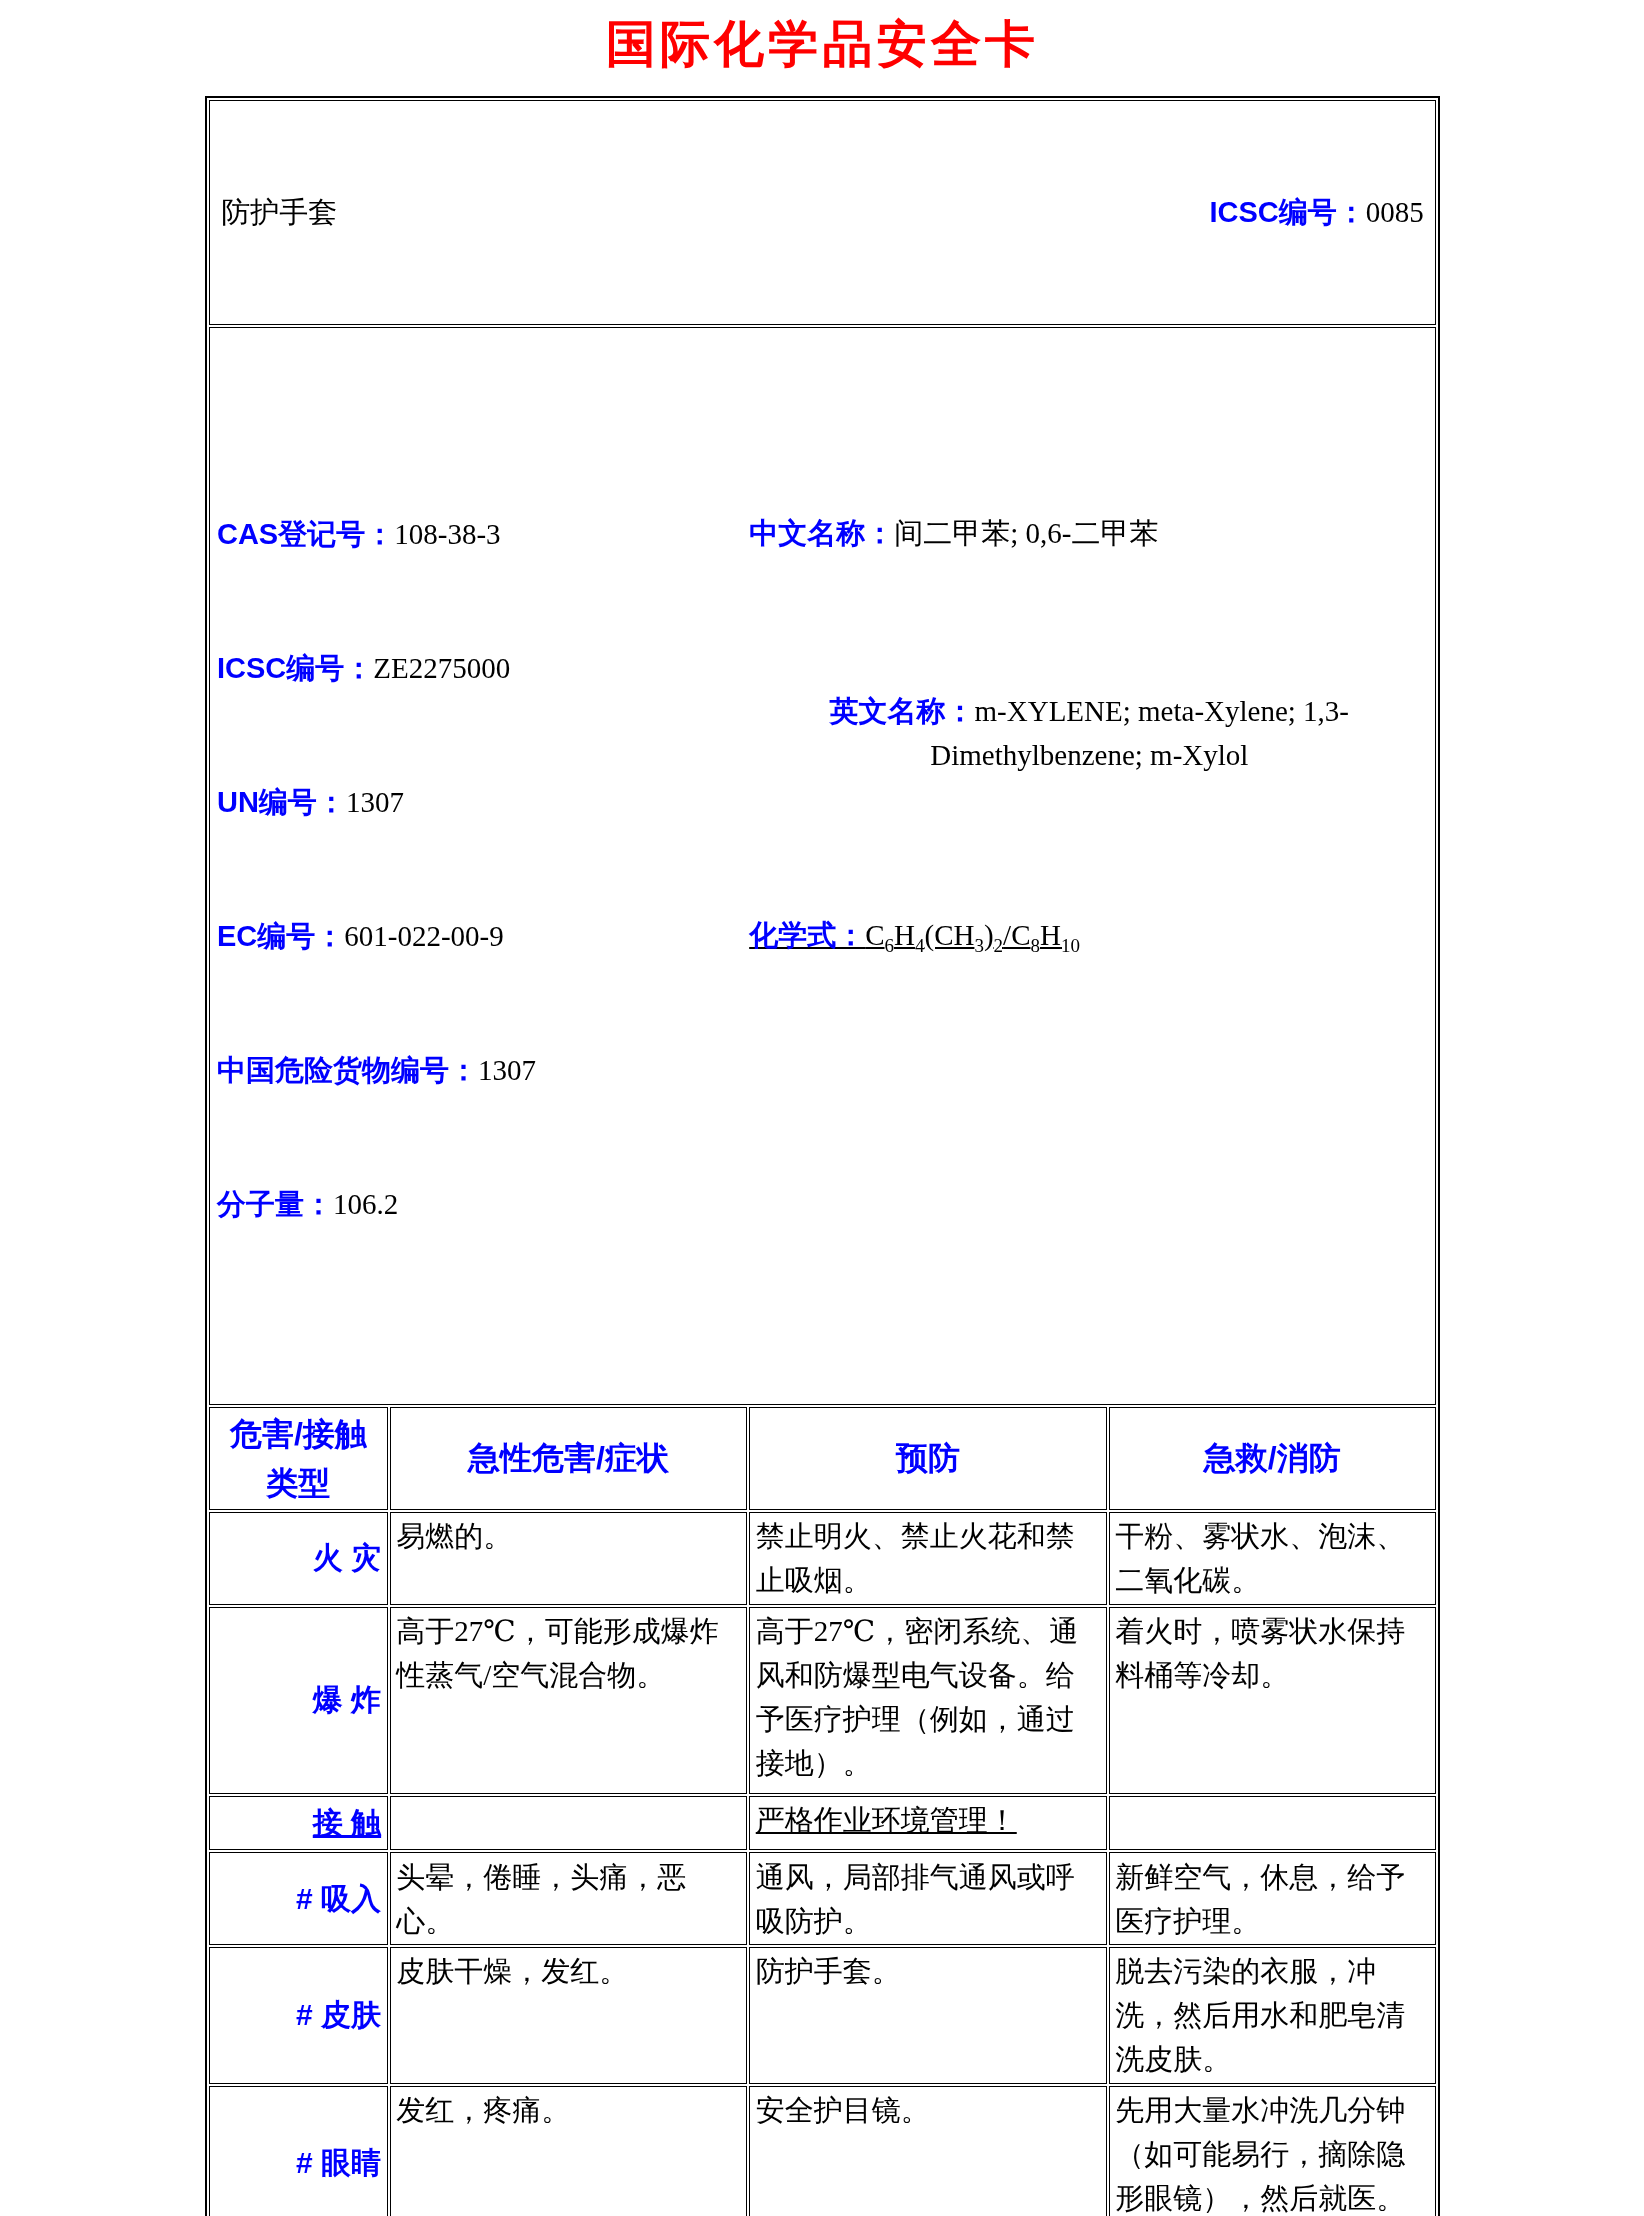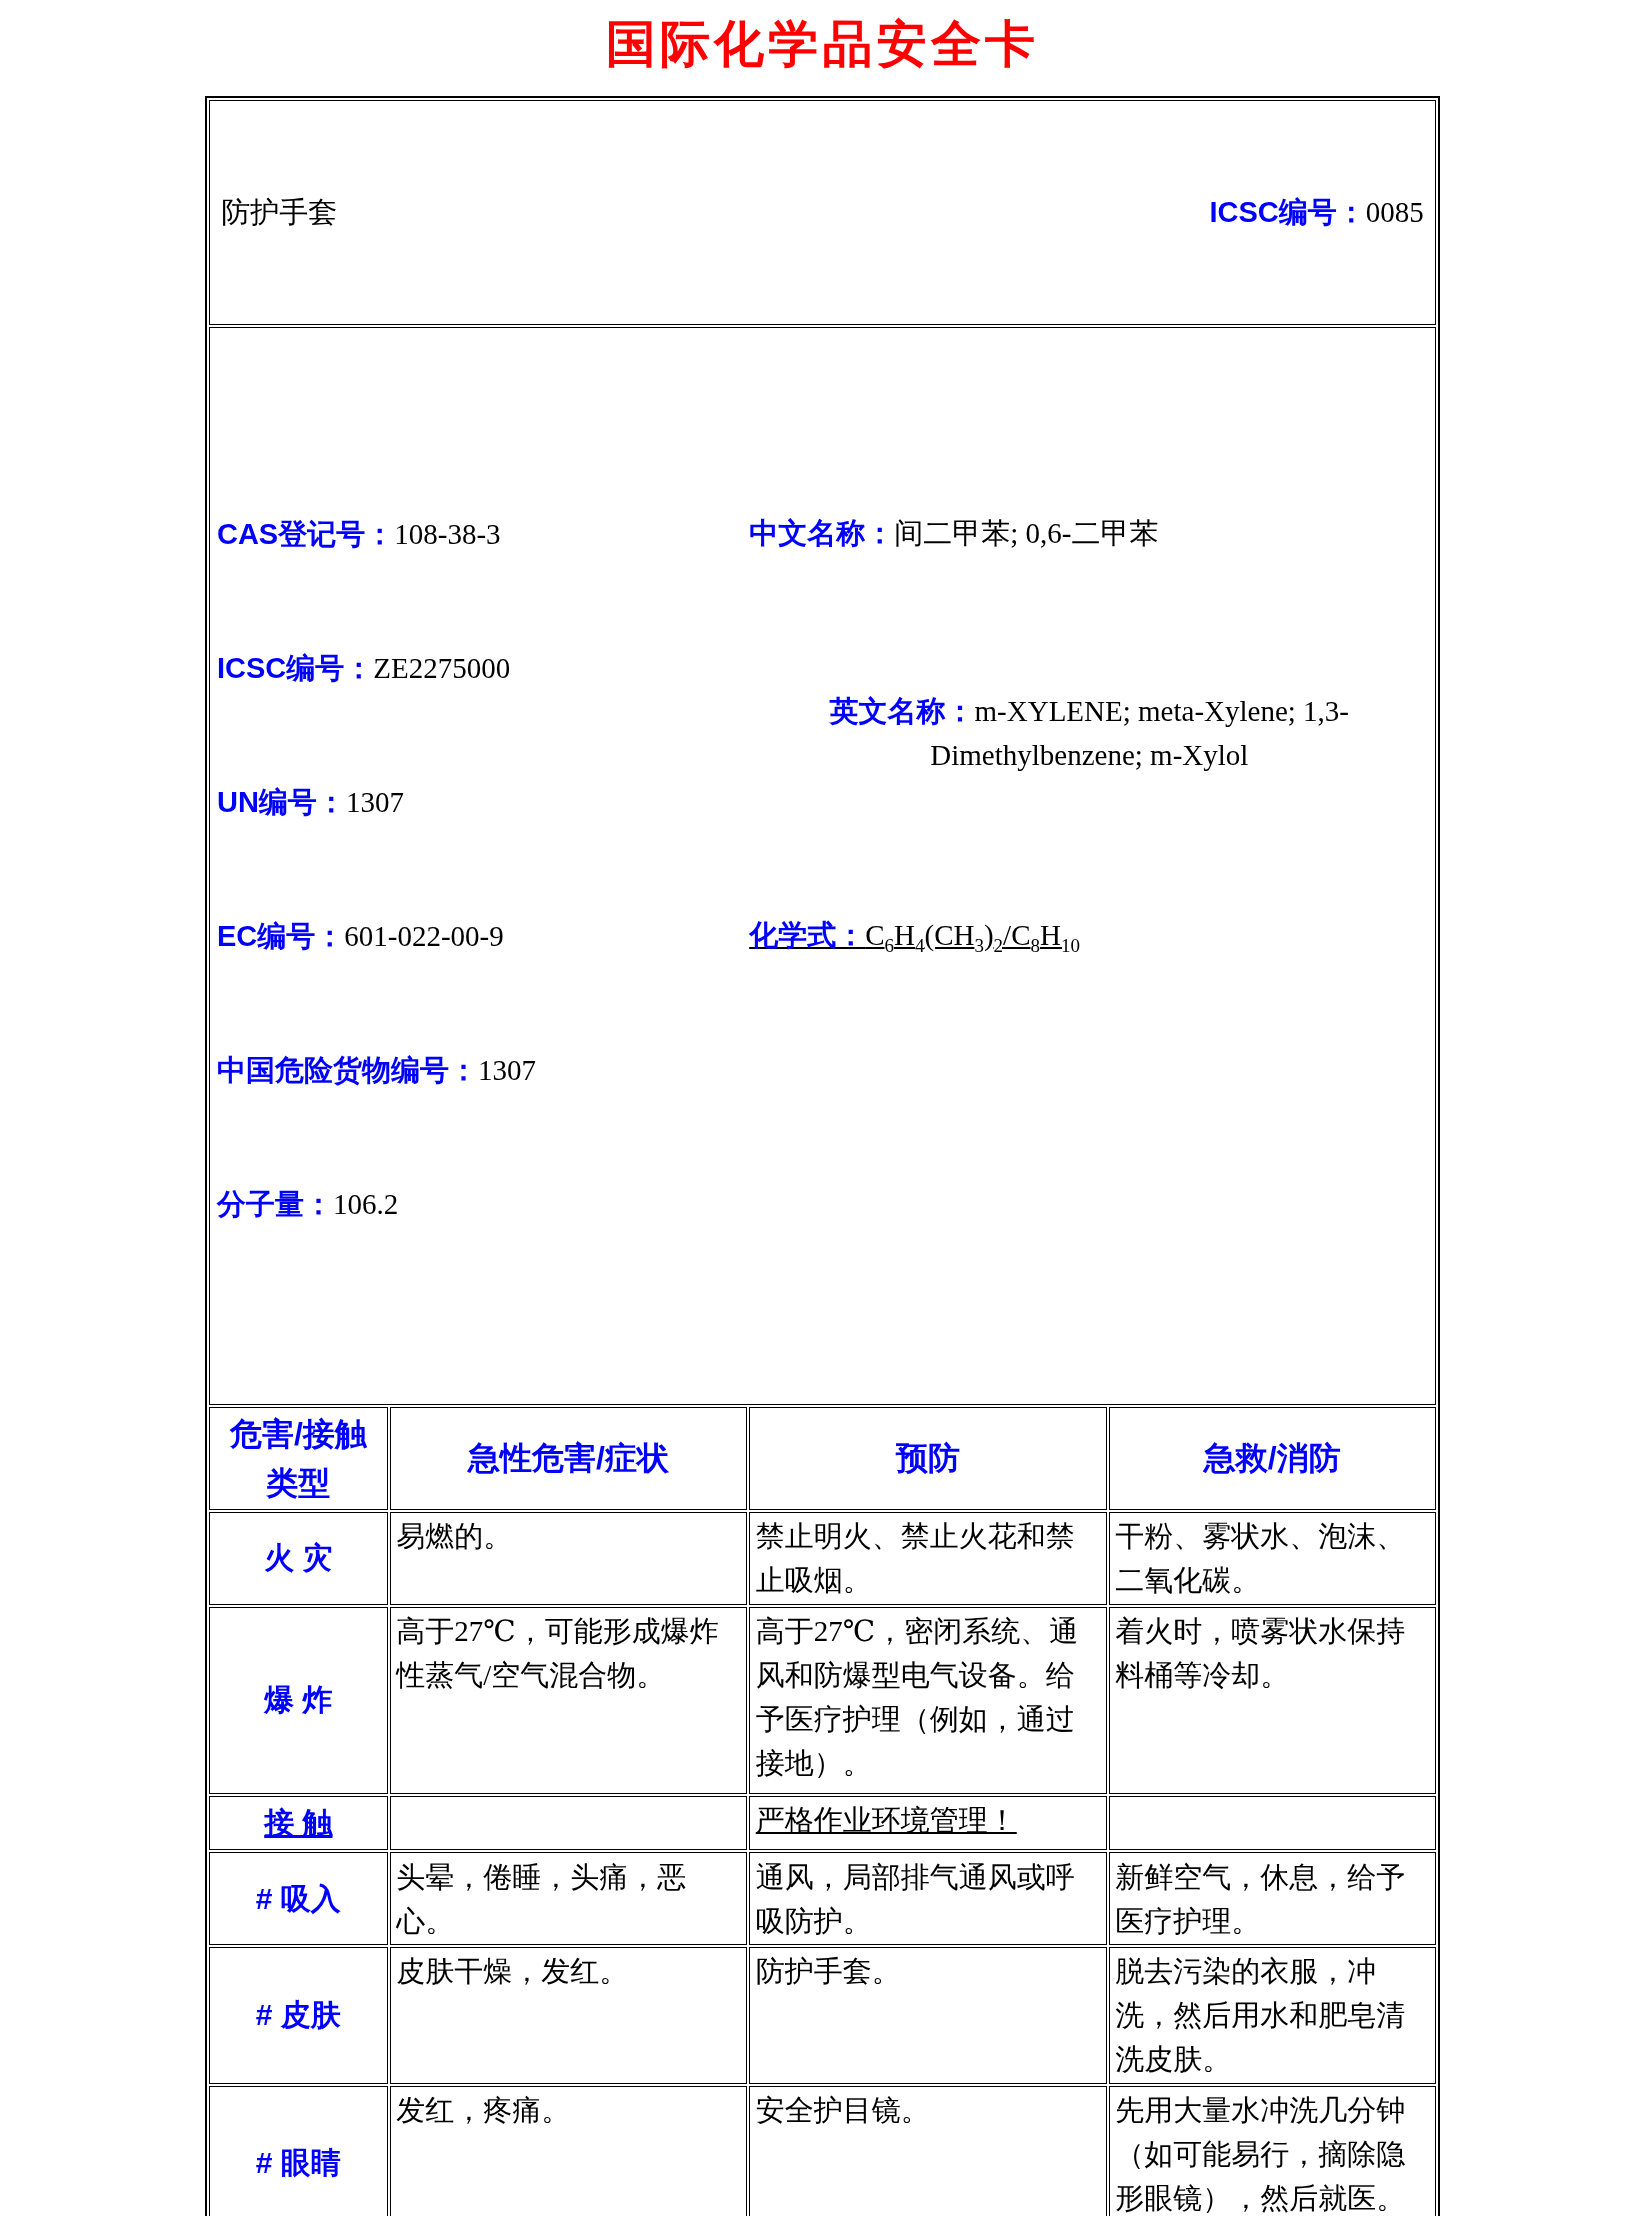--- a/index.html
+++ b/index.html
@@ -26,21 +26,21 @@
     vertical-align:top;
     padding:1.4px 5.6px;
     line-height:44px;
     white-space:pre-wrap;
     word-break:break-word;
     overflow:hidden;
   }
   
   .blue,.seg-blue{color:#0000ff;}
   .lab-cell{
-    color:#0000ff;font-weight:bold;text-align:center;vertical-align:middle;
+    color:#0000ff;font-weight:bold;text-align:right;vertical-align:middle;
     font-family:"Liberation Sans","DejaVu Sans",sans-serif;
     font-size:30px;
   }
   .hdr-cell{
     color:#0000ff;font-weight:bold;text-align:center;vertical-align:middle;
     font-family:"Liberation Sans","DejaVu Sans",sans-serif;
     font-size:32px;line-height:49px;
   }
   
   .r-name td{height:58px;vertical-align:middle;}

